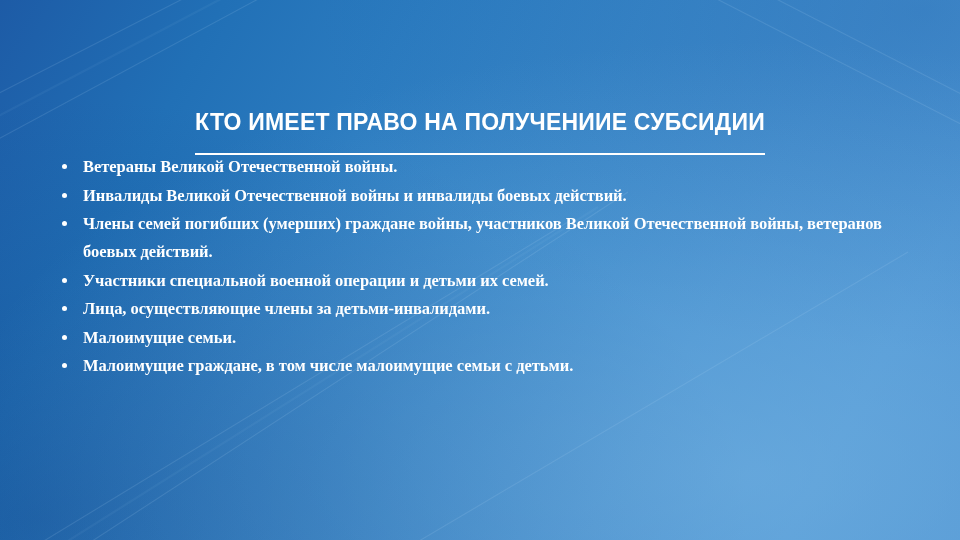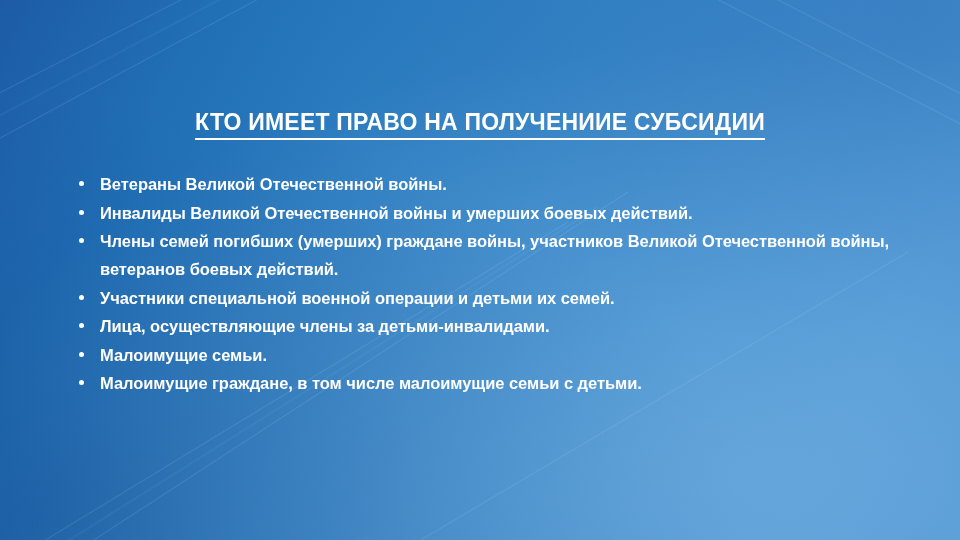--- a/index.html
+++ b/index.html
@@ -62,32 +62,33 @@
     color: #ffffff;
     font-size: 23px;
     font-weight: bold;
     letter-spacing: 0.2px;
     white-space: nowrap;
   }
 
   .slide-title .title-text {
     display: inline-block;
     border-bottom: 2px solid #ffffff;
-    padding-bottom: 3px;
+    padding-bottom: 18px;
     line-height: 1.05;
   }
 
   .bullet-list {
     position: absolute;
     left: 56px;
     top: 152px;
     width: 856px;
-    margin: 18px;
+    margin: 1px;
     padding: 0;
     list-style: none;
+    font-family: Liberation Serif, serif;
   }
 
   .bullet-item {
     position: relative;
     color: #ffffff;
     font-size: 16.5px;
     font-weight: bold;
     line-height: 28px;
     padding-left: 26px;
     margin: 0 0 0.5px 0;
@@ -135,21 +136,21 @@
       <span class="title-text">КТО ИМЕЕТ ПРАВО НА ПОЛУЧЕНИИЕ СУБСИДИИ</span>
     </h1>
 
     <ul class="bullet-list">
       <li class="bullet-item">
         <span class="bullet-dot"></span>
         <span class="bullet-text">Ветераны Великой Отечественной войны.</span>
       </li>
       <li class="bullet-item">
         <span class="bullet-dot"></span>
-        <span class="bullet-text">Инвалиды Великой Отечественной войны и умерших боевых действий.</span>
+        <span class="bullet-text">Инвалиды Великой Отечественной войны и инвалиды боевых действий.</span>
       </li>
       <li class="bullet-item">
         <span class="bullet-dot"></span>
         <span class="bullet-text">Члены семей погибших (умерших) граждане войны, участников Великой Отечественной войны, ветеранов боевых действий.</span>
       </li>
       <li class="bullet-item">
         <span class="bullet-dot"></span>
         <span class="bullet-text">Участники специальной военной операции и детьми их семей.</span>
       </li>
       <li class="bullet-item">

